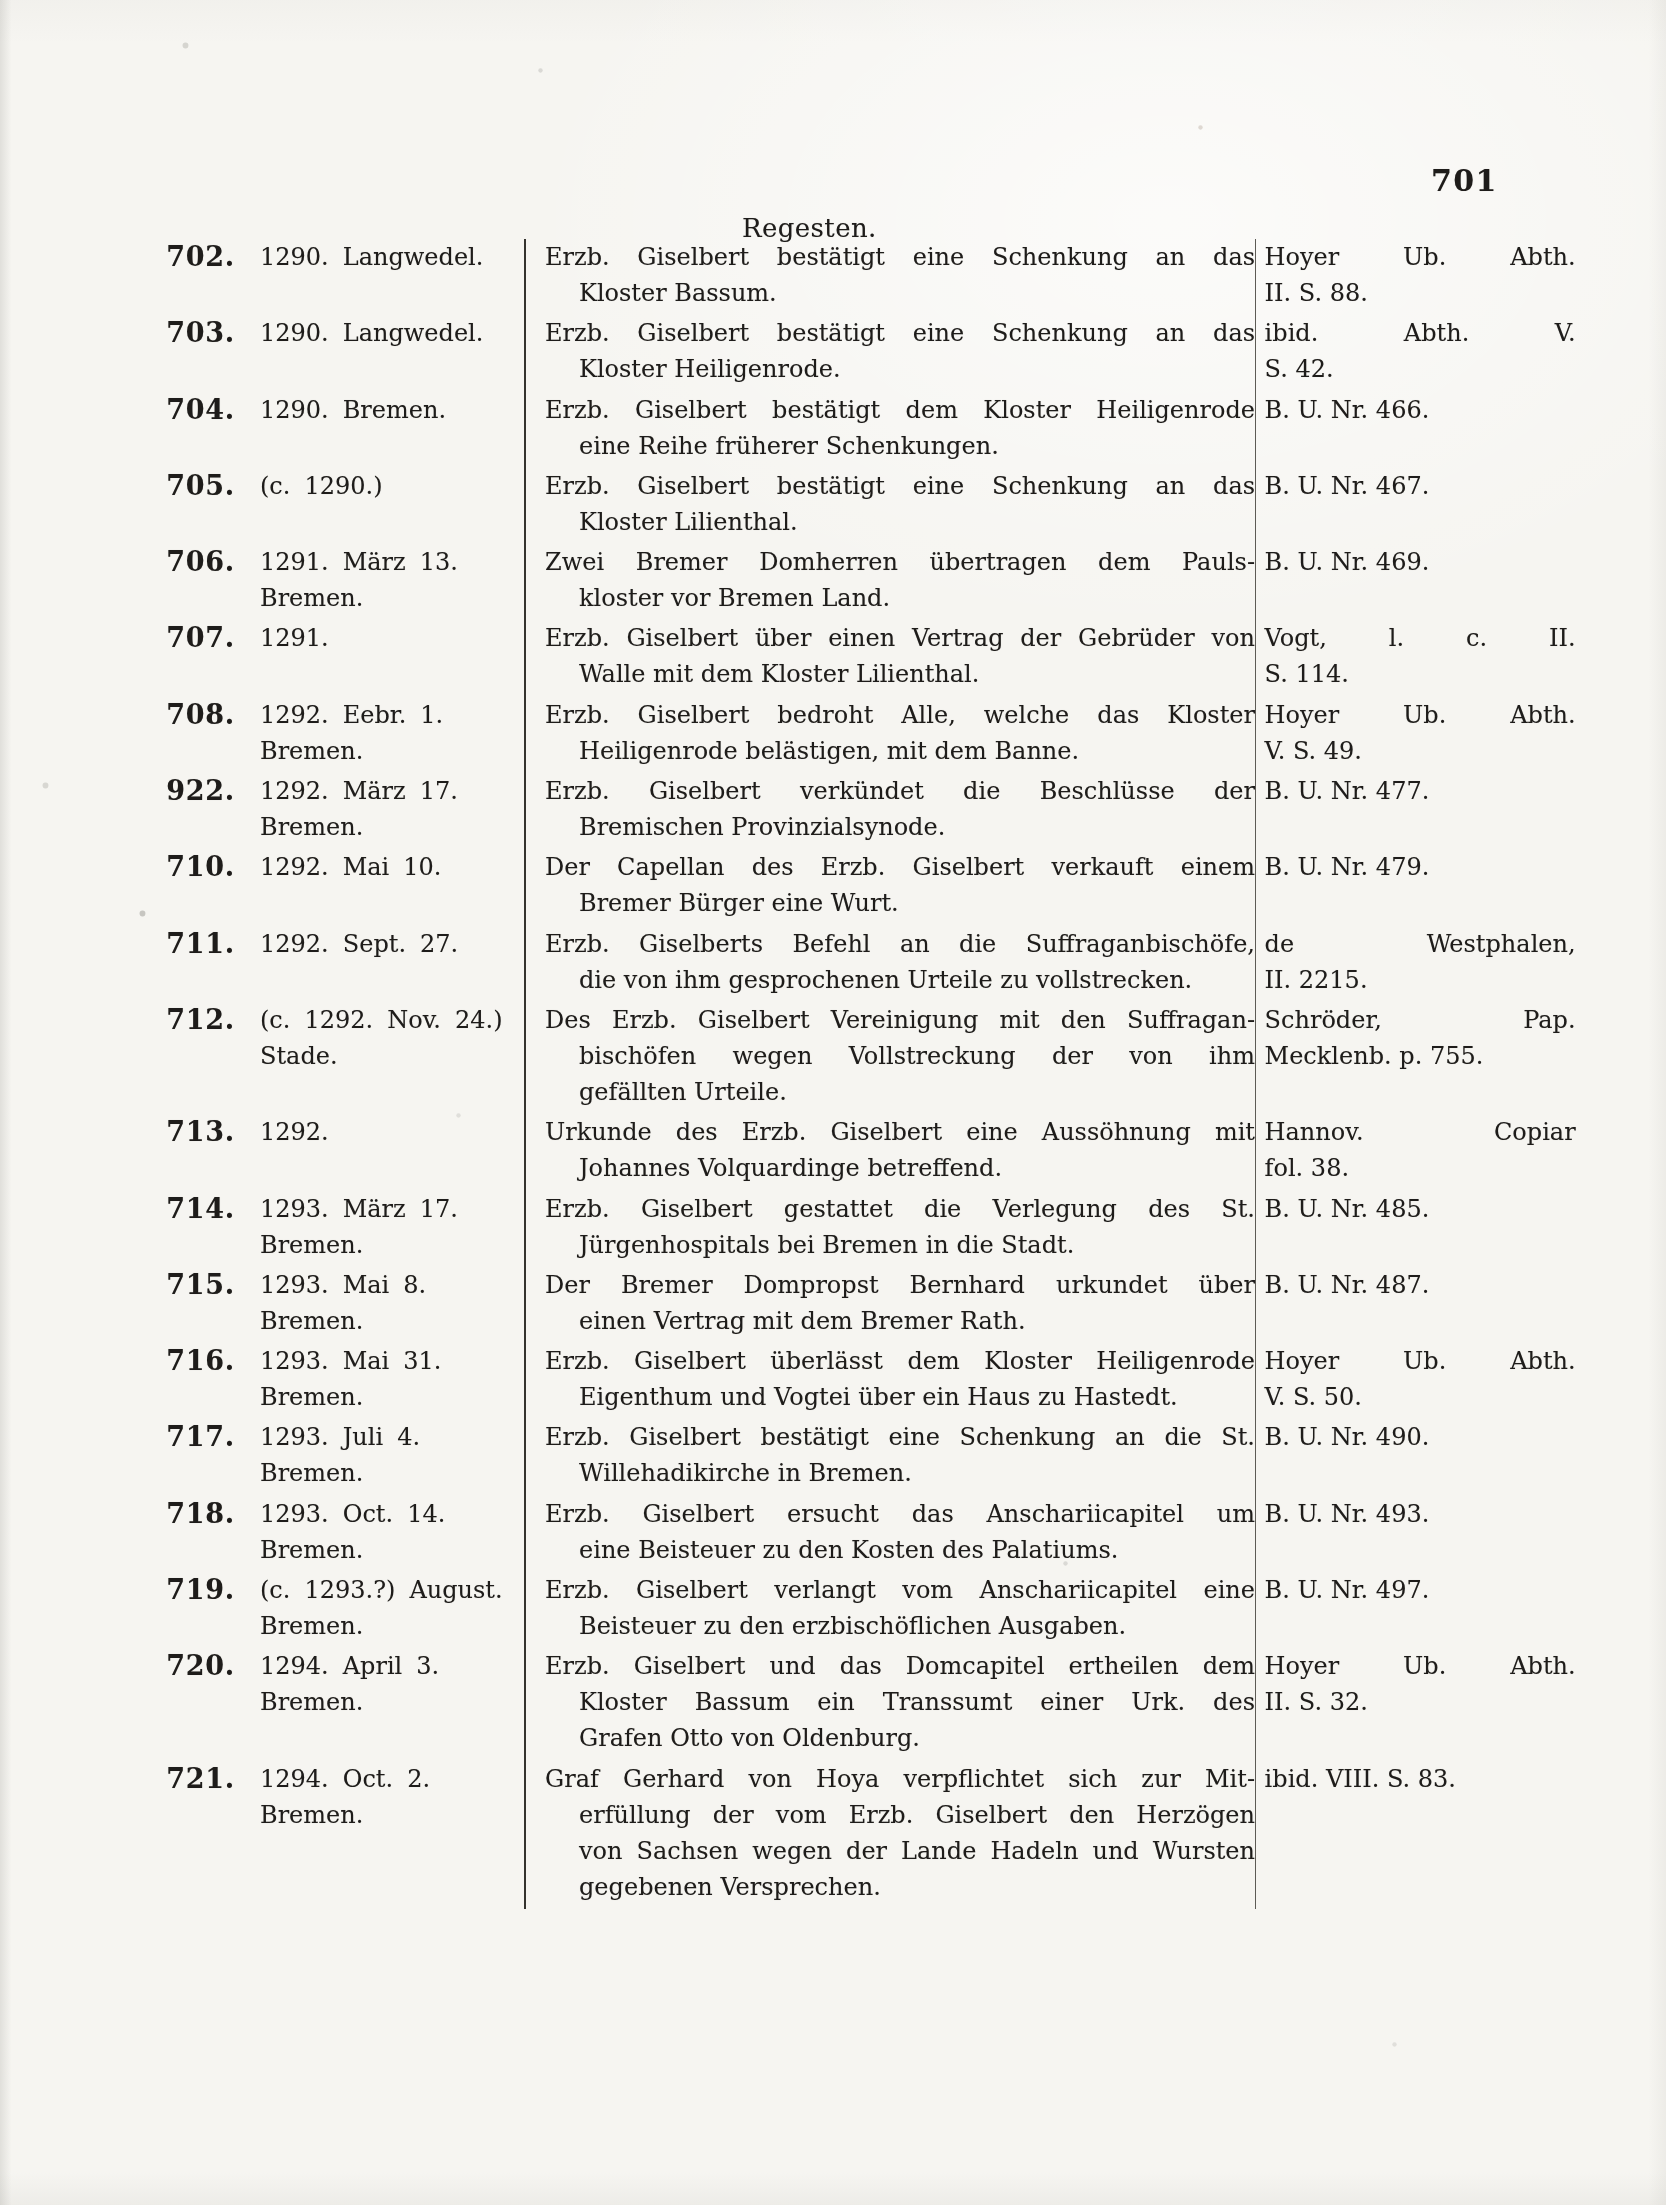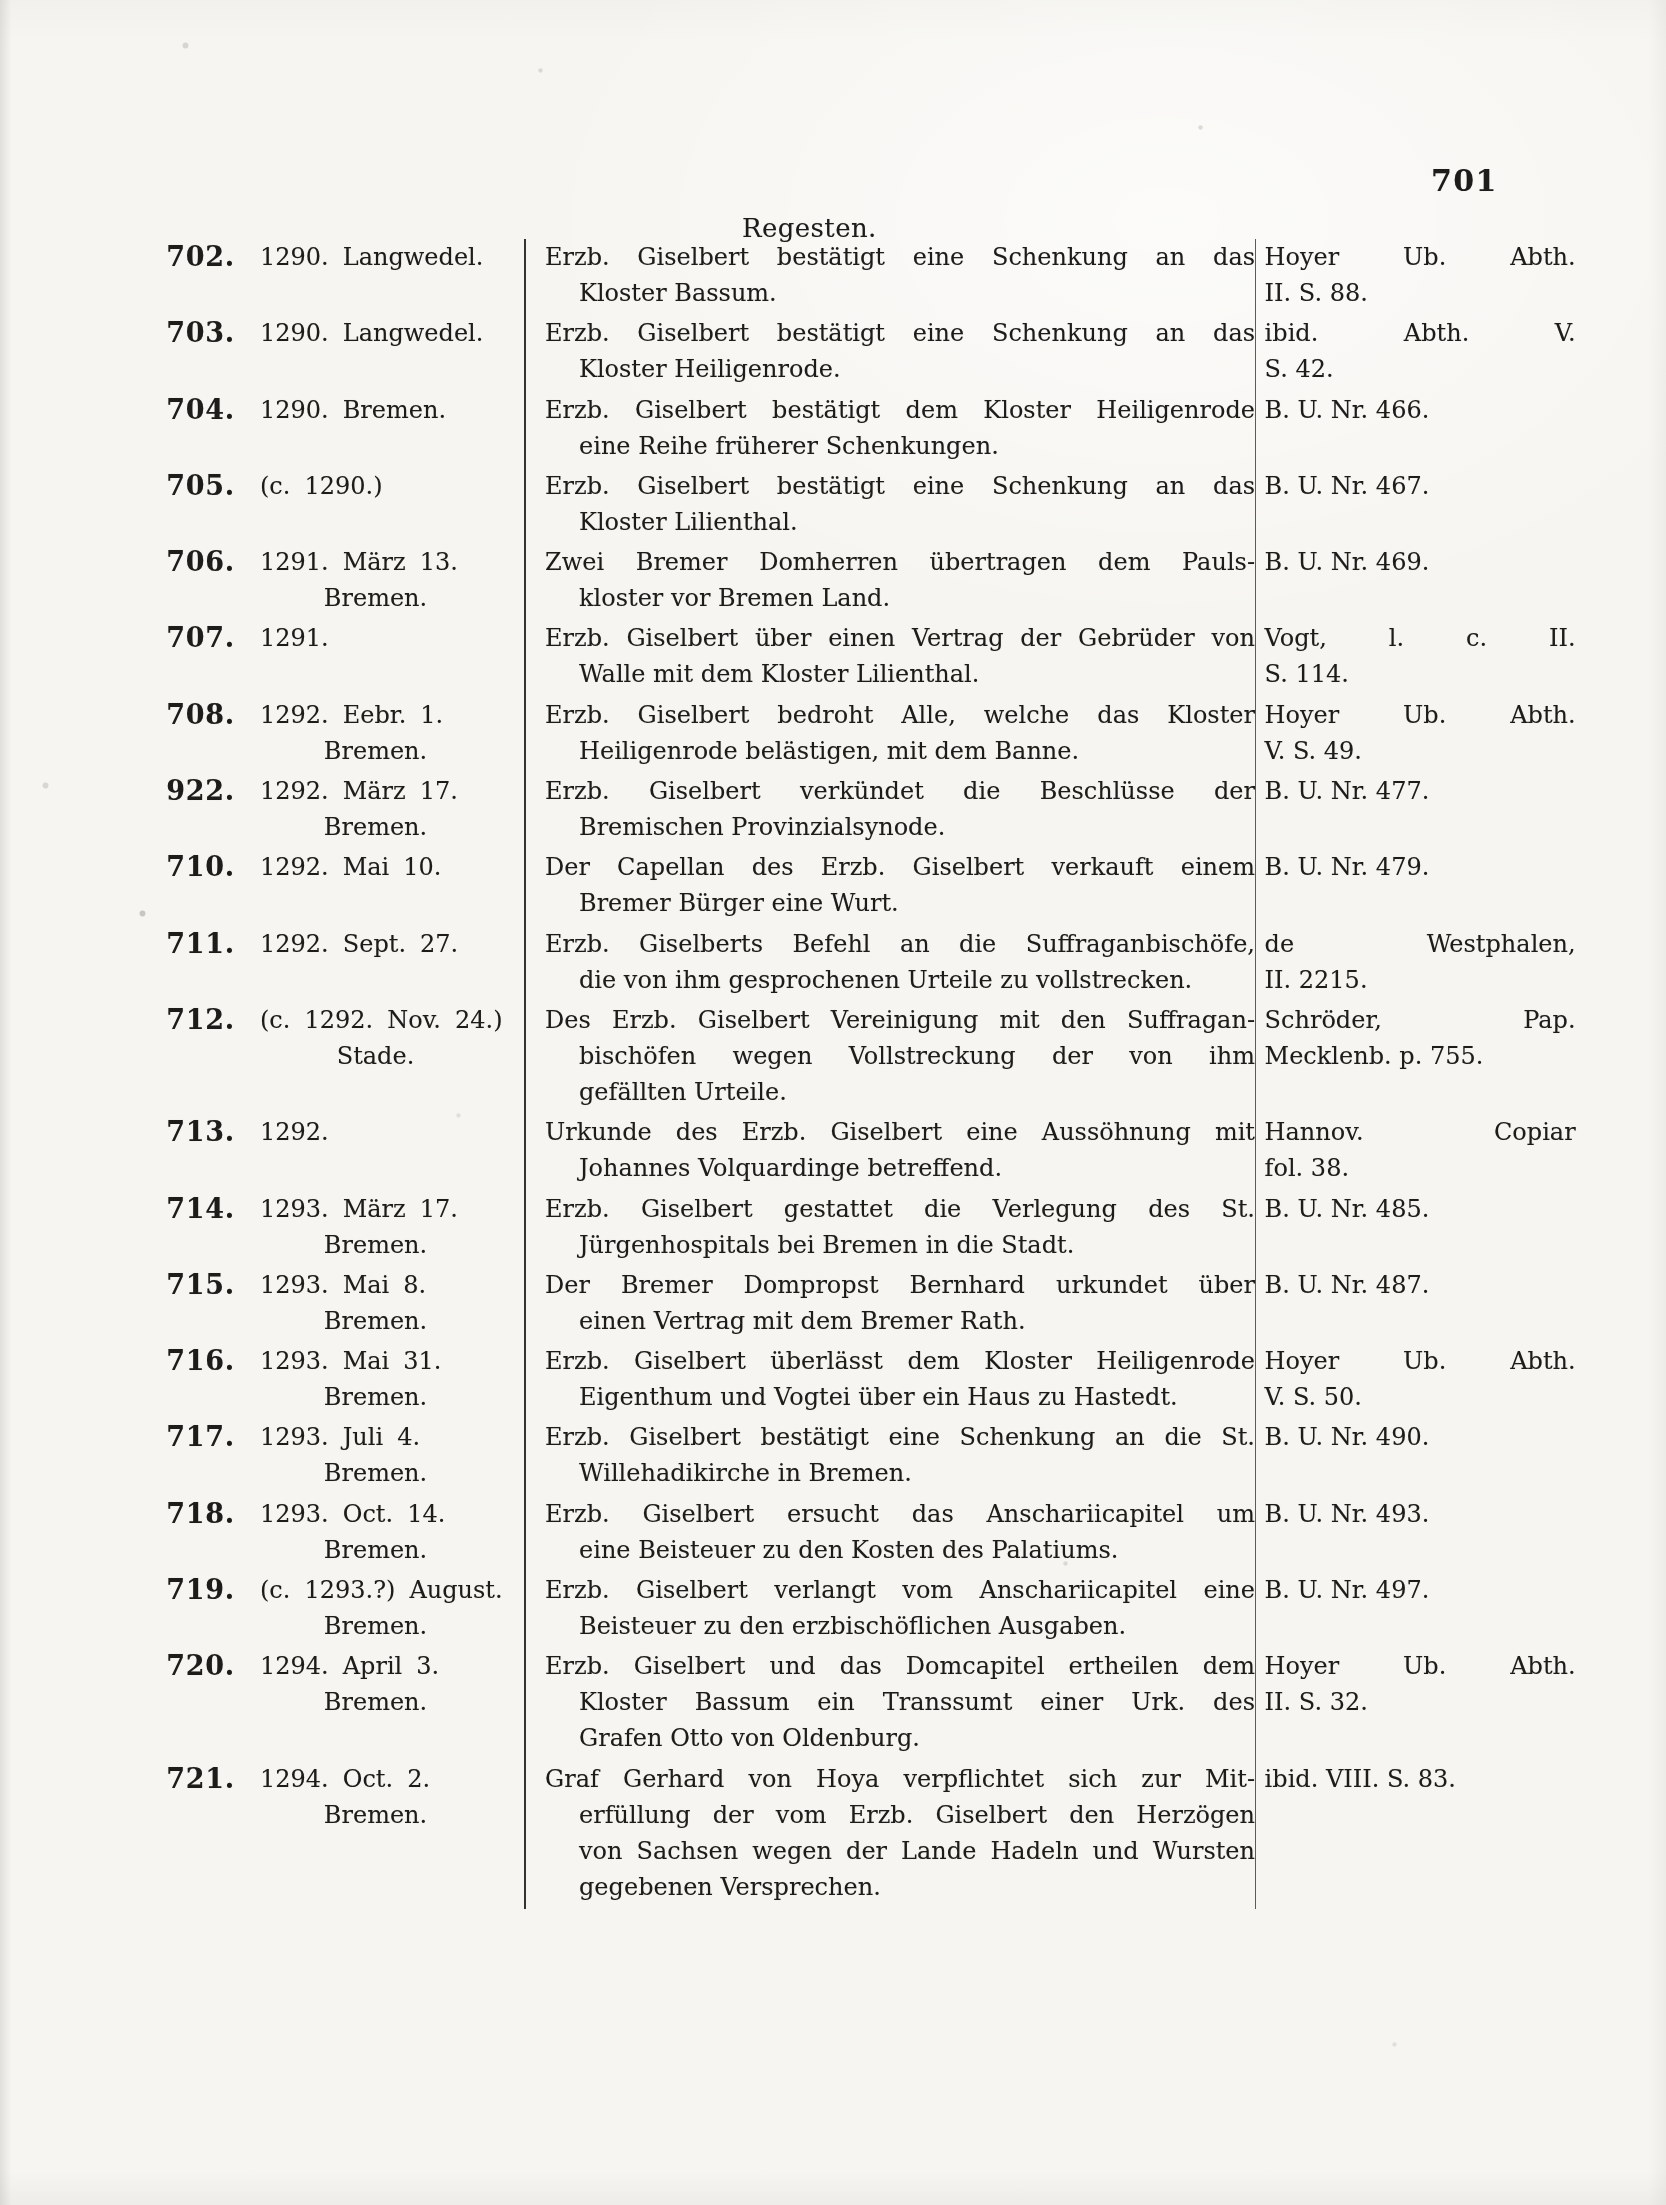--- a/index.html
+++ b/index.html
@@ -32,21 +32,21 @@
     grid-template-columns:93px 277px 732px 341px;
     font-size:24px; line-height:36px;
   }
   .row { display:contents; }
   .cell { padding-bottom:4.3px; }
   .num {
     font-weight:700; font-size:27px; line-height:36px; letter-spacing:0.7px;text-align:center;
   }
   .date { padding-left:13px; padding-right:4px; }
   .dline { word-spacing:6.4px; }
-  .dline.place { word-spacing:normal; text-align:center; padding-right:29px; }
+  .dline.place { word-spacing:normal; text-align:left; padding-right:29px; }
   .desc {
     border-left:2.1px solid #35332e;
     border-right:1.4px solid #5d5b55;
     padding-left:19px; 
   }
   .line.indent { padding-left:34px; }
   .line.just { text-align:justify; text-align-last:justify; }
   .ref { padding-left:8.6px; padding-right:21.4px; }
   .rline.just { text-align:justify; text-align-last:justify; }
   .scan-specks {

